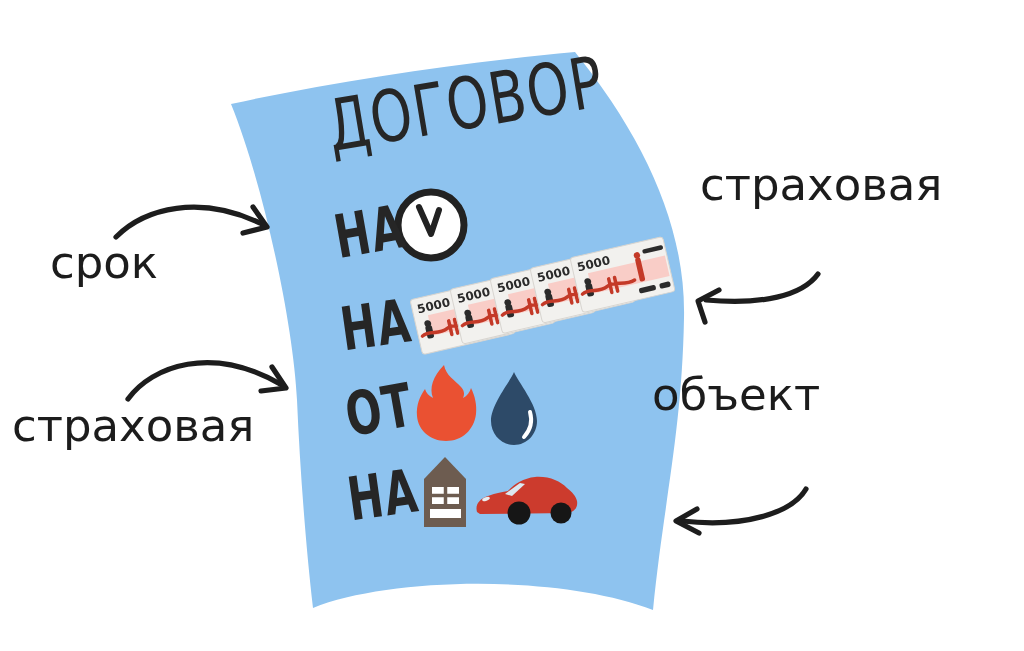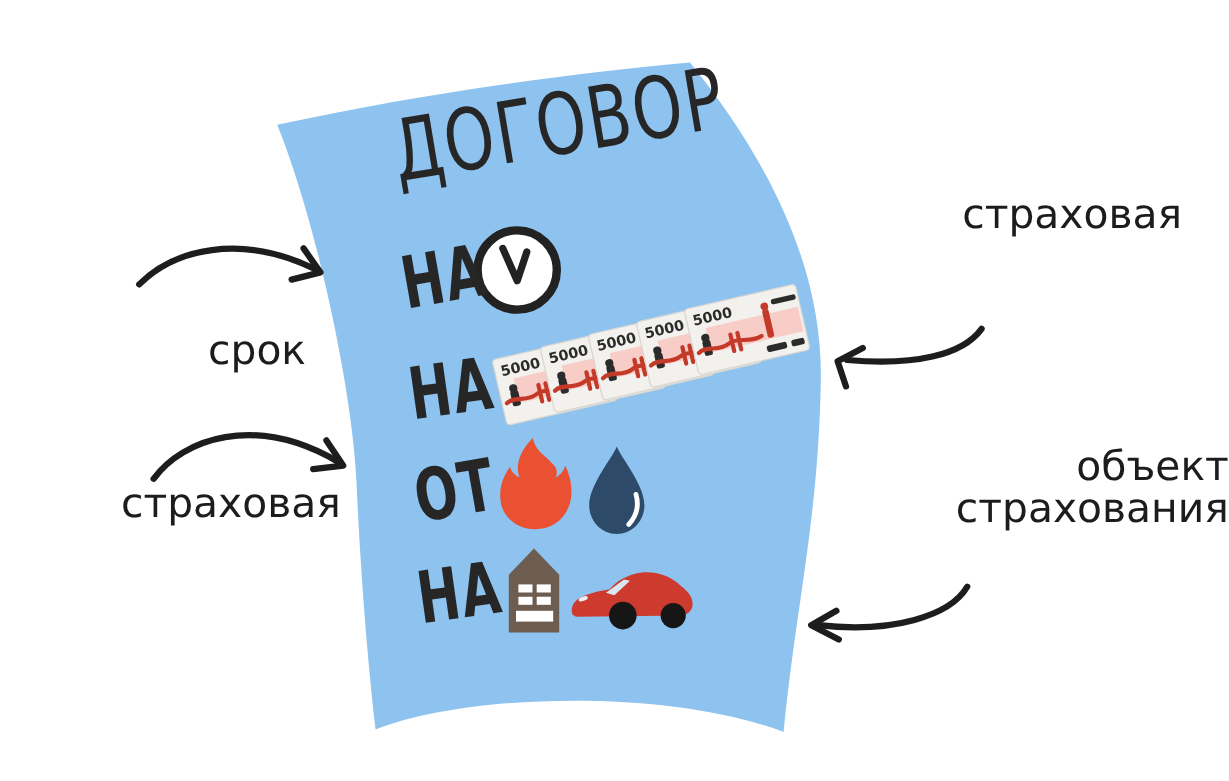--- a/index.html
+++ b/index.html
@@ -18,25 +18,25 @@
   }
   .doc-title { left:322px; top:92px;  font-size:71px; font-weight:400; transform:rotate(-9.5deg) scaleX(0.75); }
   .prep      { font-size:60px; font-weight:700; }
   .prep-1 { left:330px; top:208px; transform:rotate(-10deg) scaleX(0.70); }
   .prep-2 { left:337px; top:300px; transform:rotate(-8deg)  scaleX(0.70); }
   .prep-3 { left:341px; top:386px; transform:rotate(-10deg) scaleX(0.70); }
   .prep-4 { left:344px; top:470px; transform:rotate(-8deg)  scaleX(0.70); }
 
   
   .note-label {
-    position:absolute; z-index:2; color:#1c1c1c; text-align:right;
-    font-size:34px; line-height:1.03; font-weight:400;
+    position:absolute; z-index:2; color:#1c1c1c; text-align:left;
+    font-size:45px; line-height:1.03; font-weight:400;
     font-family:"DejaVu Sans", sans-serif;
   }
-  .label-term   { left:50px;  top:240px; width:205px;margin-top:35px; }
+  .label-term   { left:50px;  top:240px; width:205px; }
   .label-cases  { left:12px;  top:403px; width:272px; }
   .label-sum    { left:700px; top:162px; width:285px; }
   .label-object { left:652px; top:372px; width:372px; }
   .note-label .line { display:block; }
 </style>
 </head>
 <body>
 
 <div id="canvas">
 
@@ -160,16 +160,15 @@
   <div class="note-label label-sum">
     <span class="line">страховая</span>
   </div>
 
   <div class="note-label label-cases">
     <span class="line">страховая</span>
   </div>
 
   <div class="note-label label-object">
     <span class="line">объект</span>
-    <span class="line">страхования</span>
   </div>
 
 </div>
 
 </body></html>

